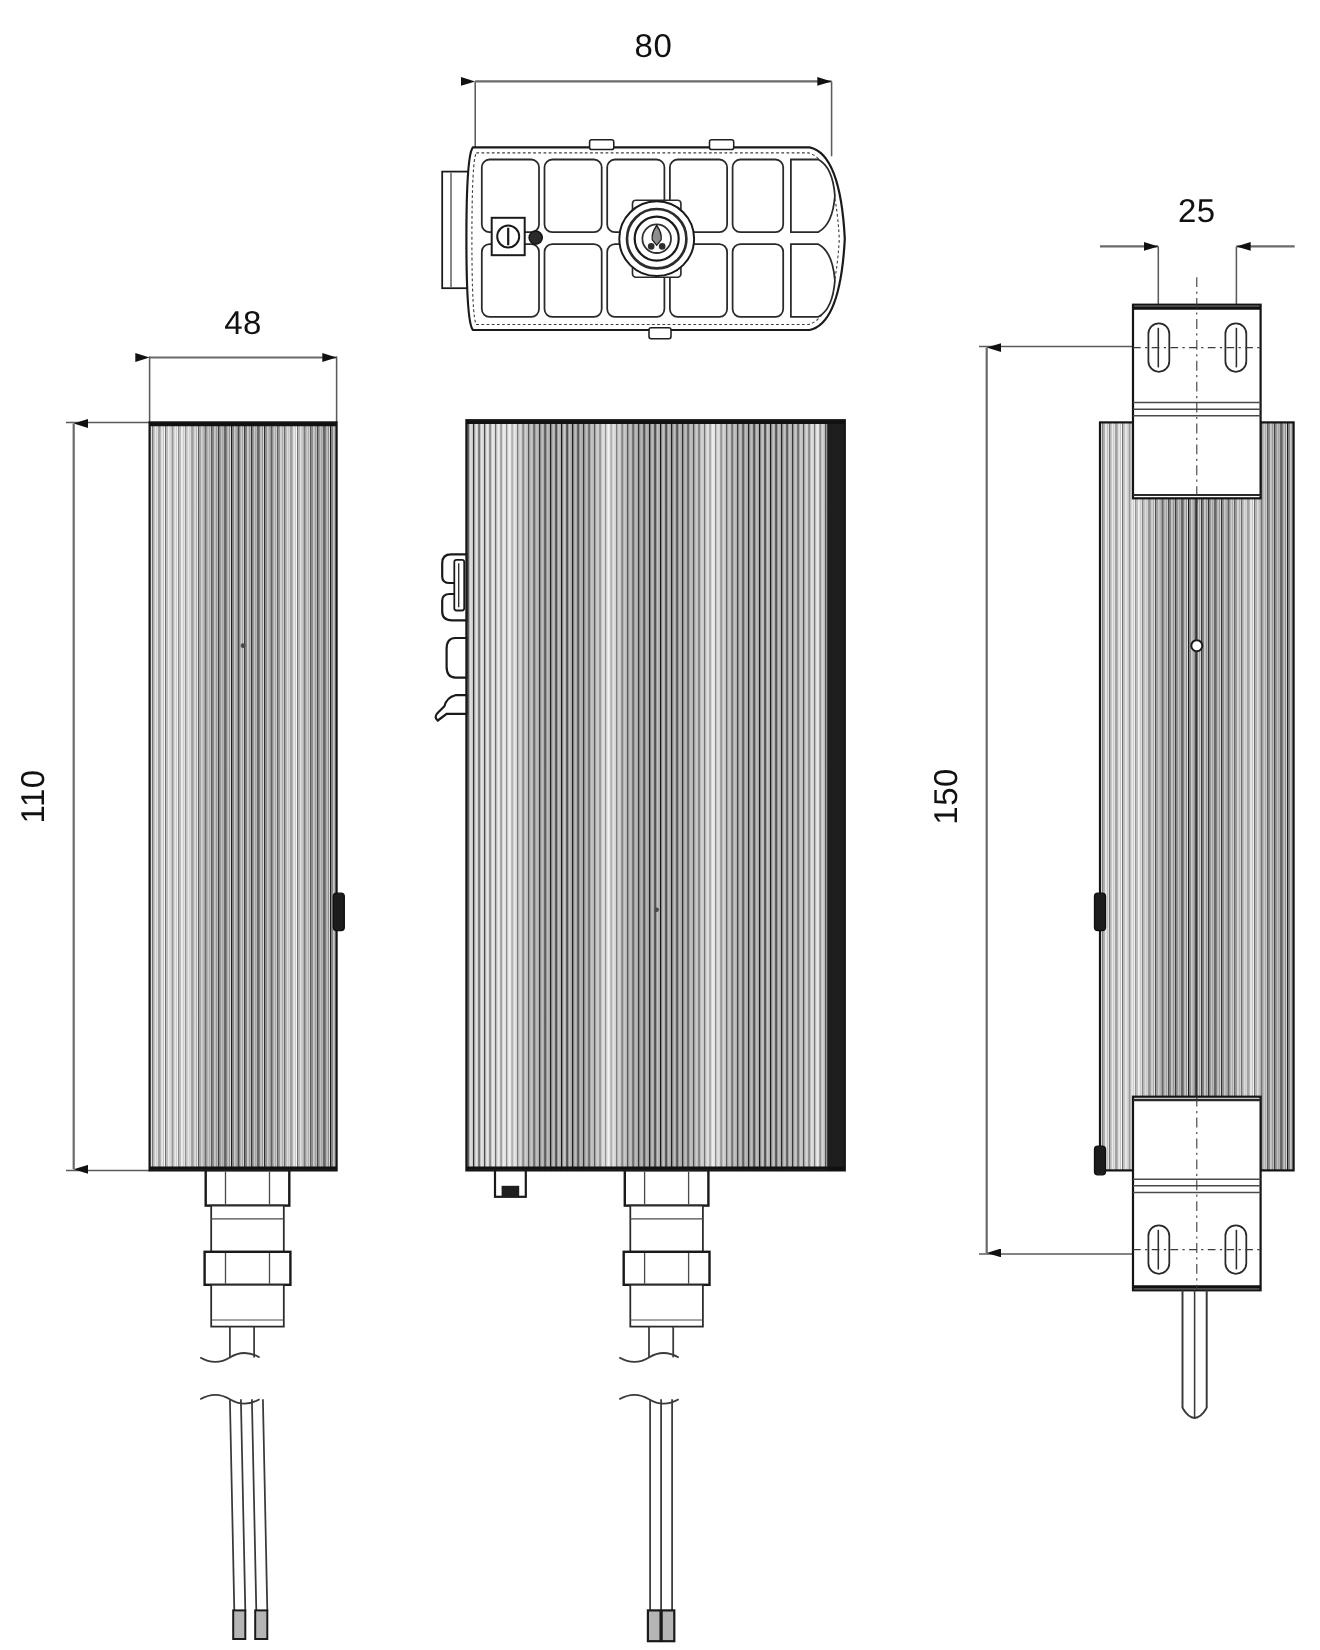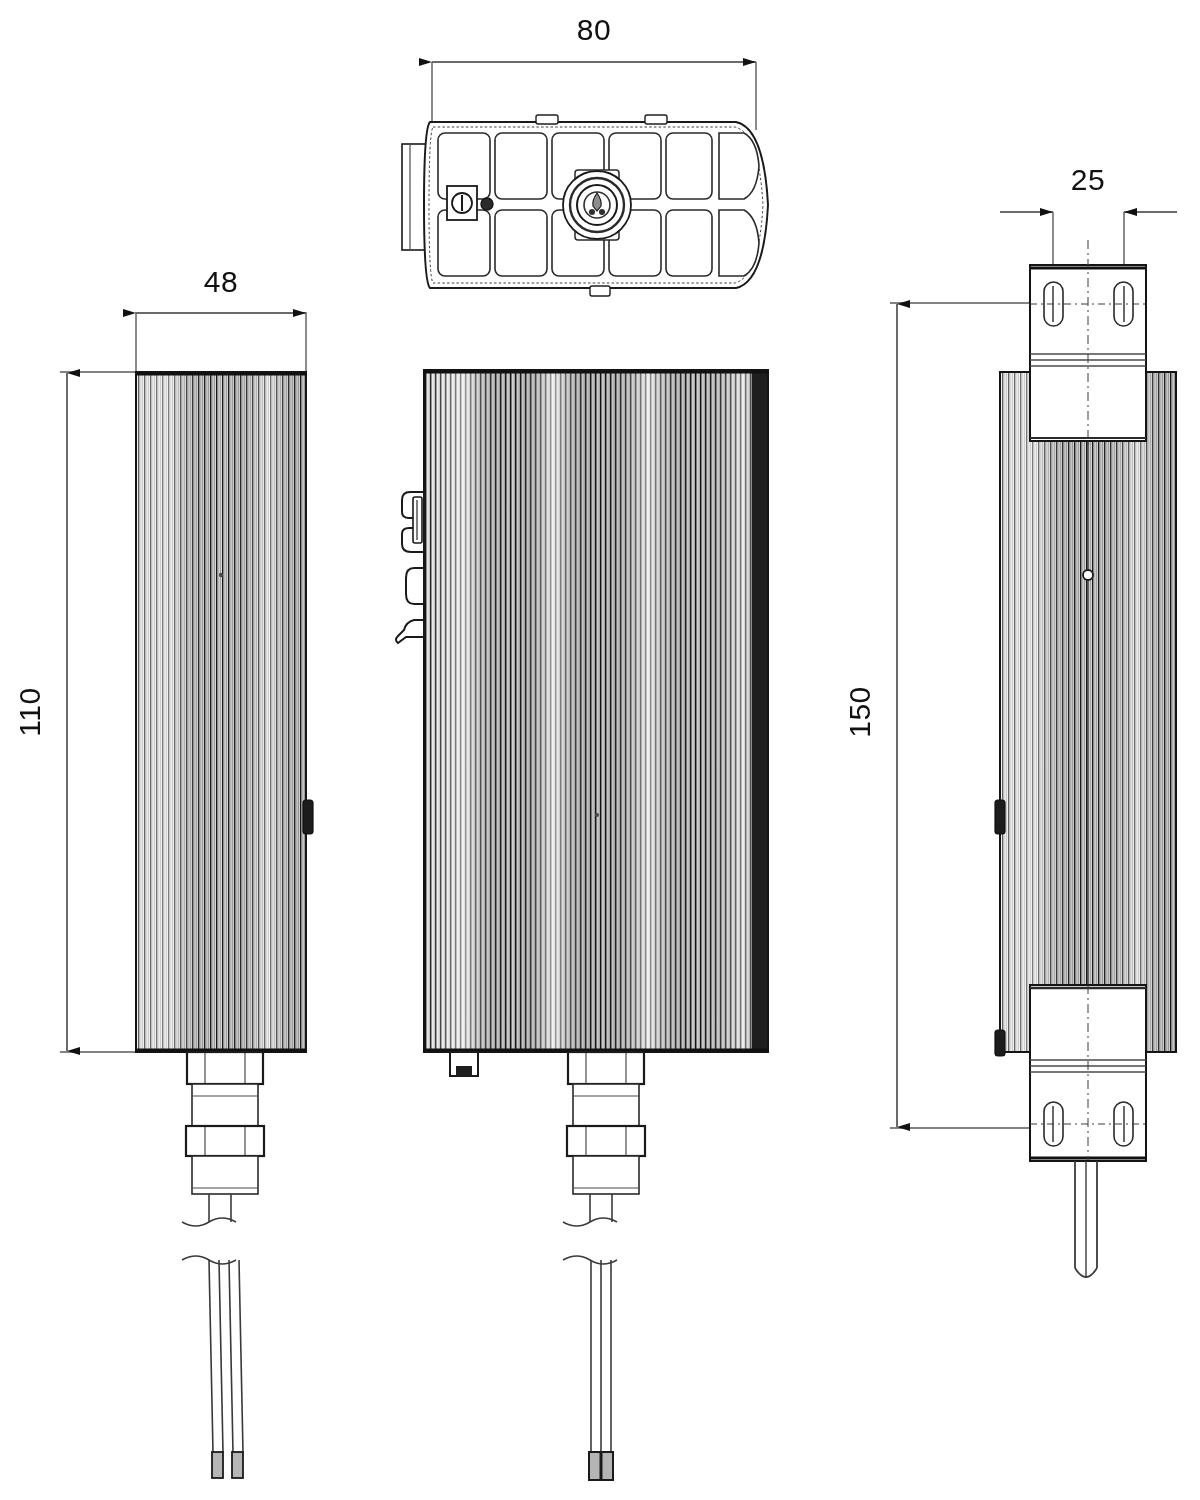--- a/index.html
+++ b/index.html
@@ -9,21 +9,21 @@
   }
   body {
     width: 1200px;
     height: 1500px;
     font-family: "Liberation Sans", sans-serif;
     position: relative;
     overflow: hidden;
   }
   #drawing-root {
     position: absolute;
-    left: 0; top: 0;
+    left: 0; top: 12px;
     width: 1200px;
     height: 1384px;
   }
   svg#tech-drawing {
     display: block;
     width: 1200px;
     height: 1500px;
   }
   .dim-text {
     font-family: "Liberation Sans", sans-serif;

